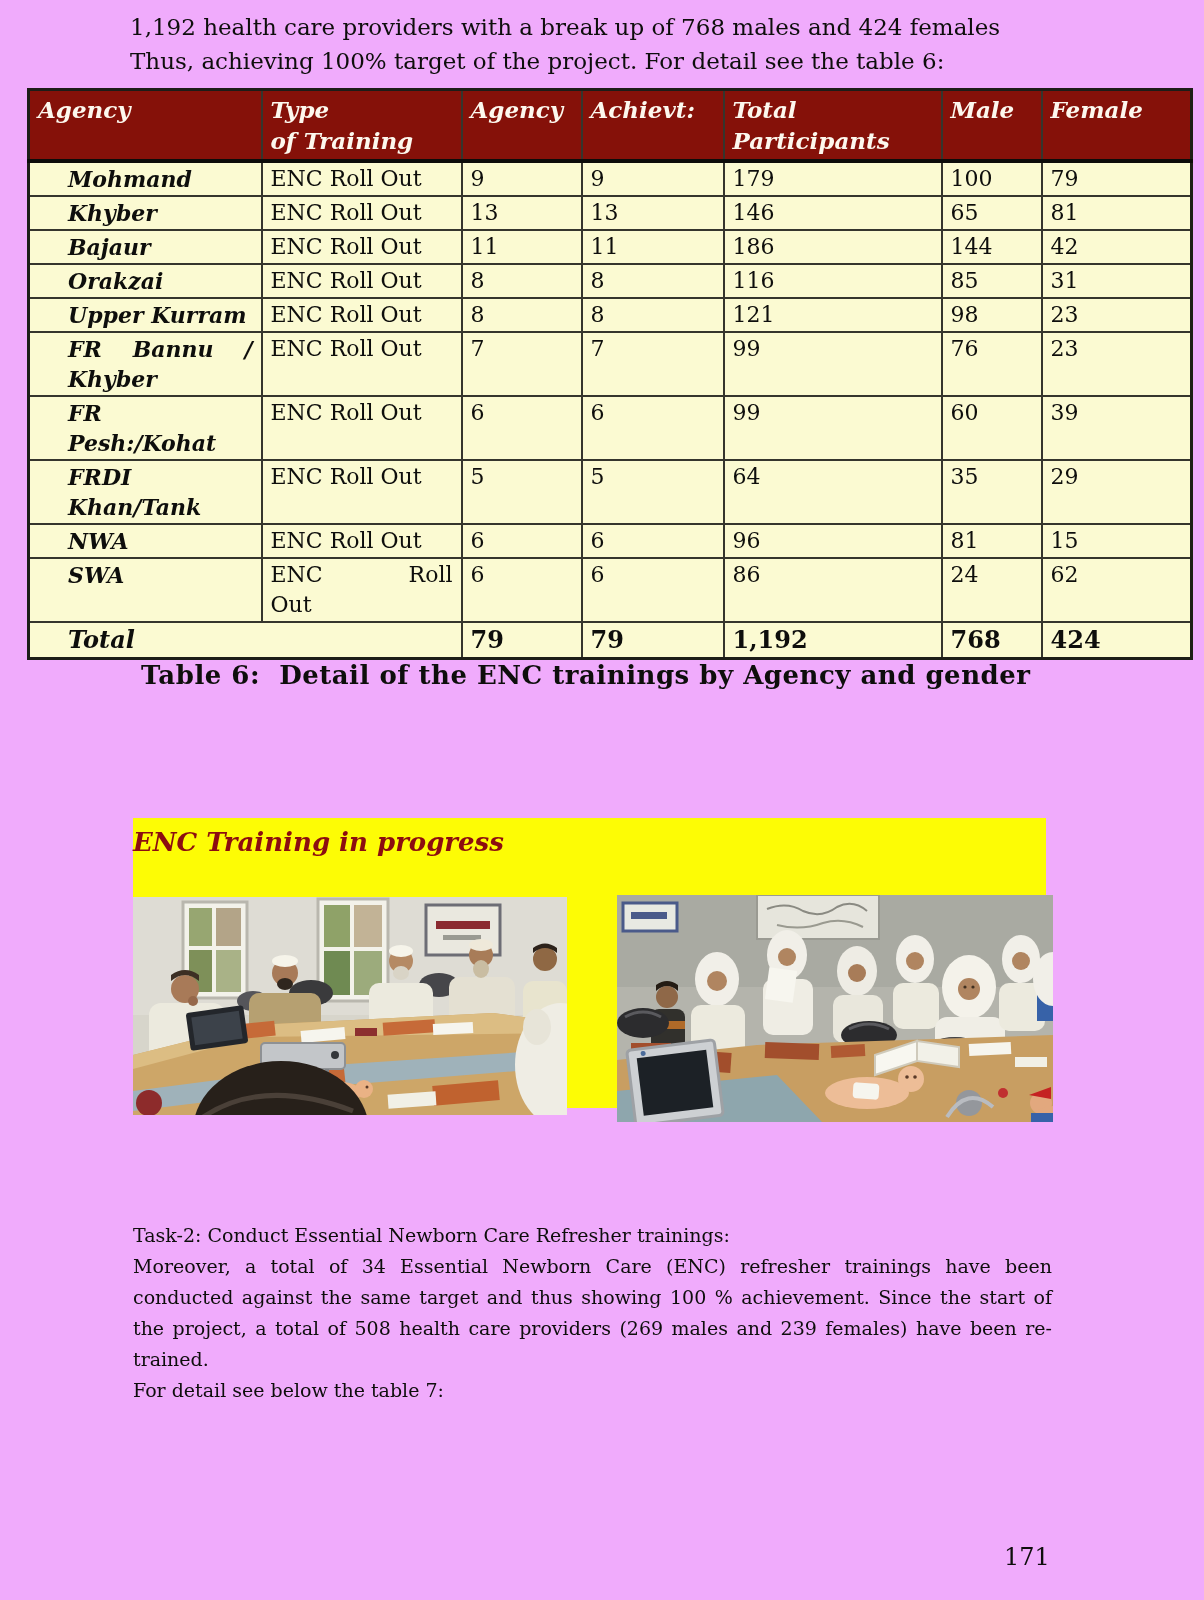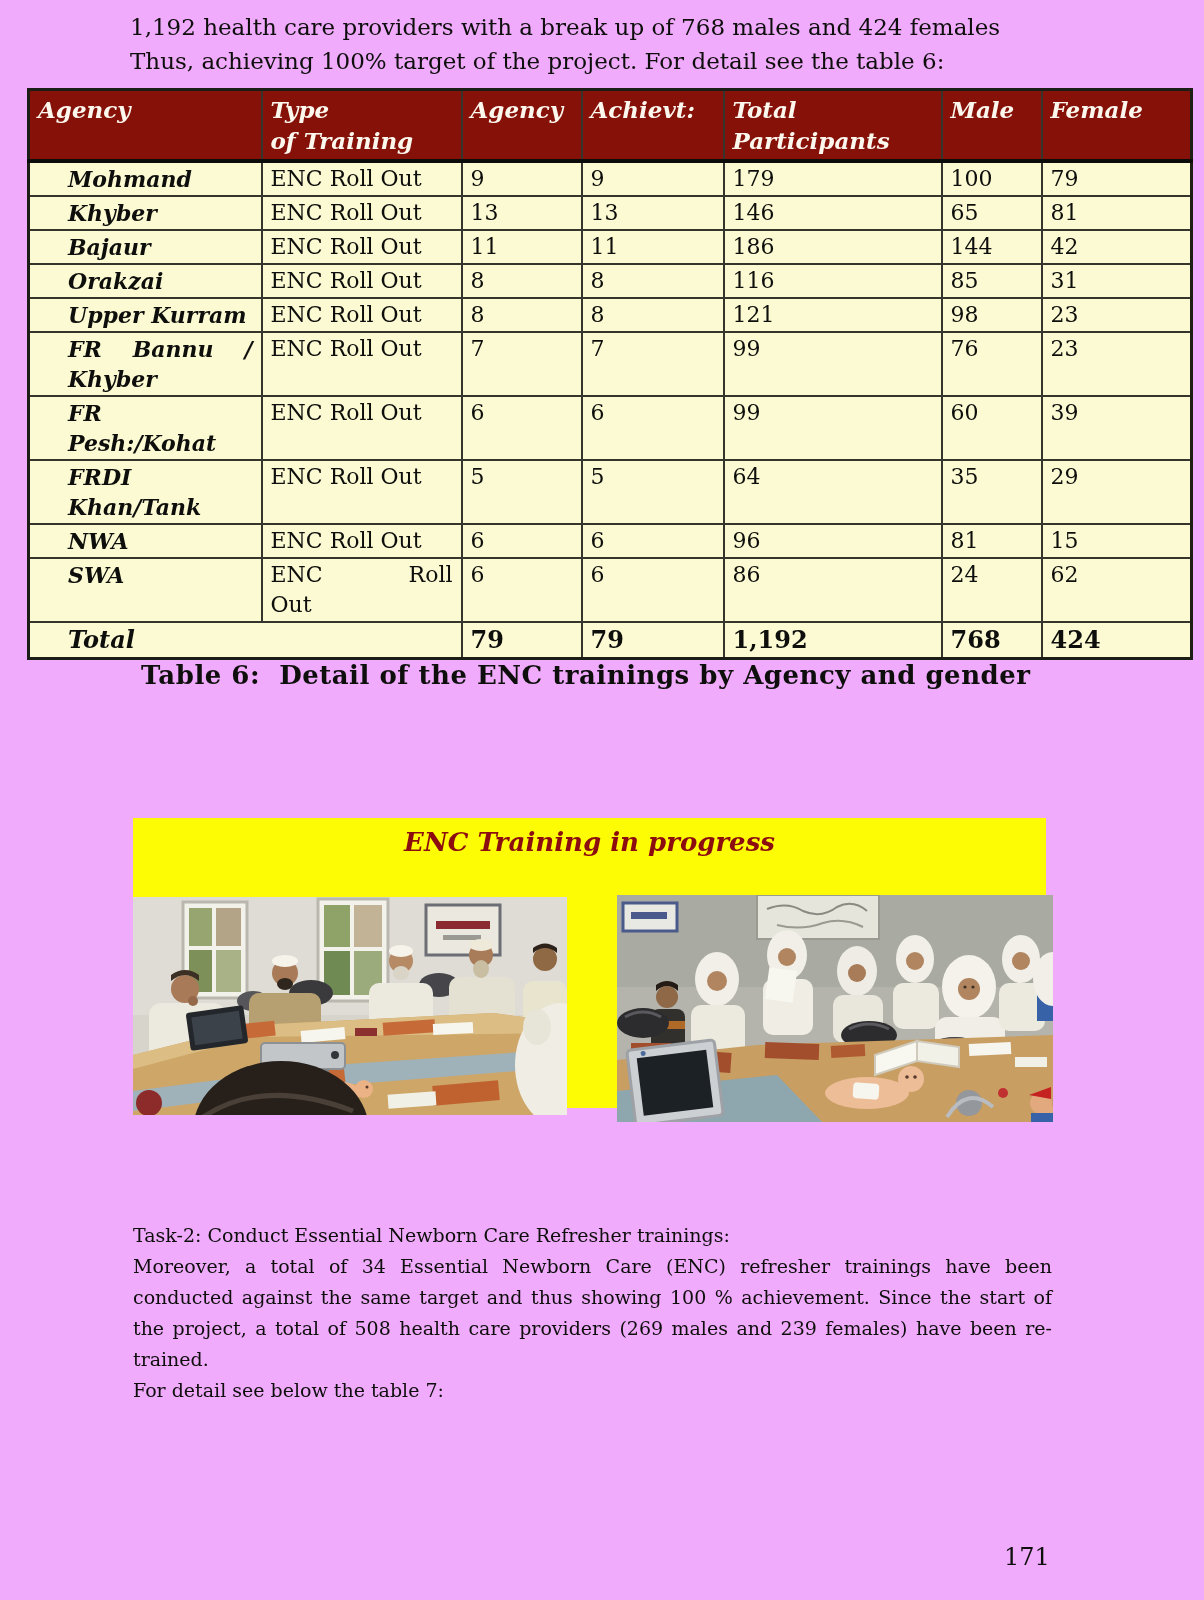--- a/index.html
+++ b/index.html
@@ -36,21 +36,21 @@
   table.enc tr.total-row td{font-weight:bold;font-size:24px;line-height:32px;}
   table.enc tr.total-row td.c-agency{font-style:italic;}
   
   .caption{
     position:absolute;left:141px;top:660px;width:950px;
     font-size:26px;font-weight:bold;white-space:pre-wrap;letter-spacing:.5px;
   }
   
   .banner{
     position:absolute;left:133px;top:818px;width:913px;height:79px;
-    background:var(--banner-bg);text-align:center;
+    background:var(--banner-bg);
   }
   .banner-title{
     display:inline-block;margin-top:9px;color:var(--accent);
     font-size:26px;font-weight:bold;font-style:italic;
   }
   .photo-divider{position:absolute;left:567px;top:897px;width:50px;height:211px;background:var(--banner-bg);}
   .photo{position:absolute;display:block;}
   .photo-left{left:133px;top:897px;width:434px;height:218px;}
   .photo-right{left:617px;top:895px;width:436px;height:227px;}
   

